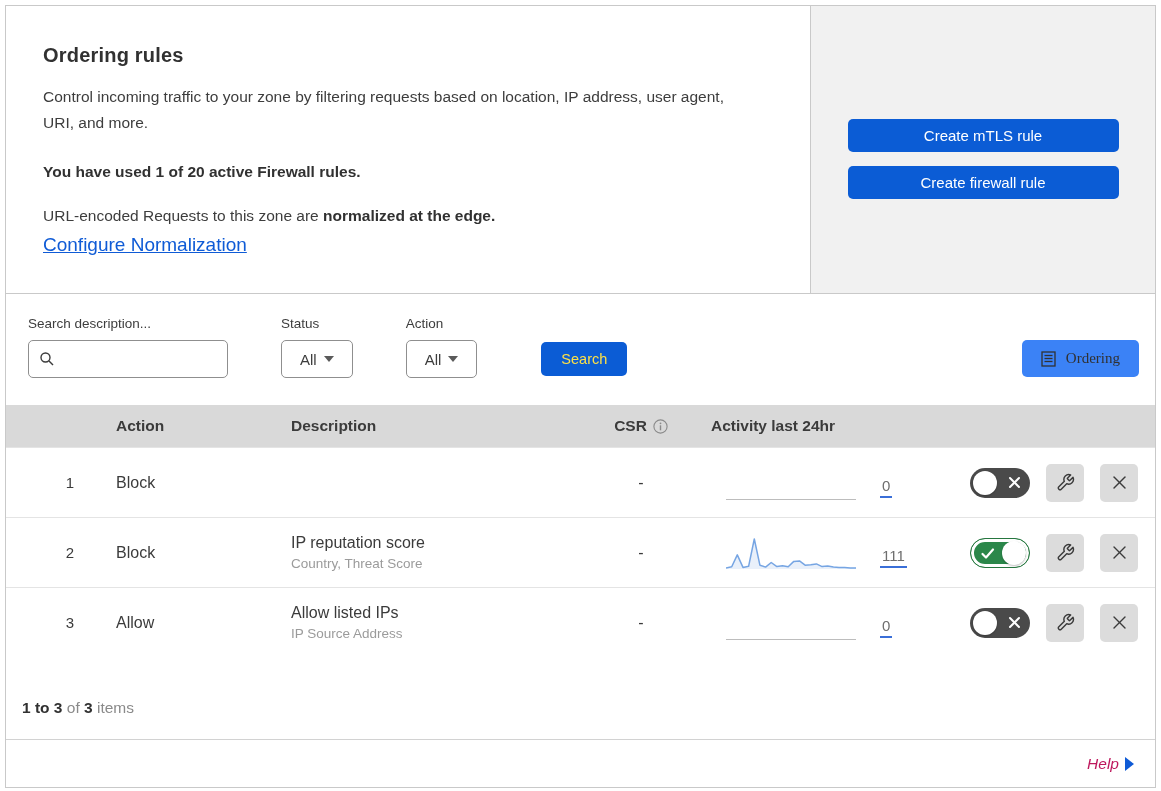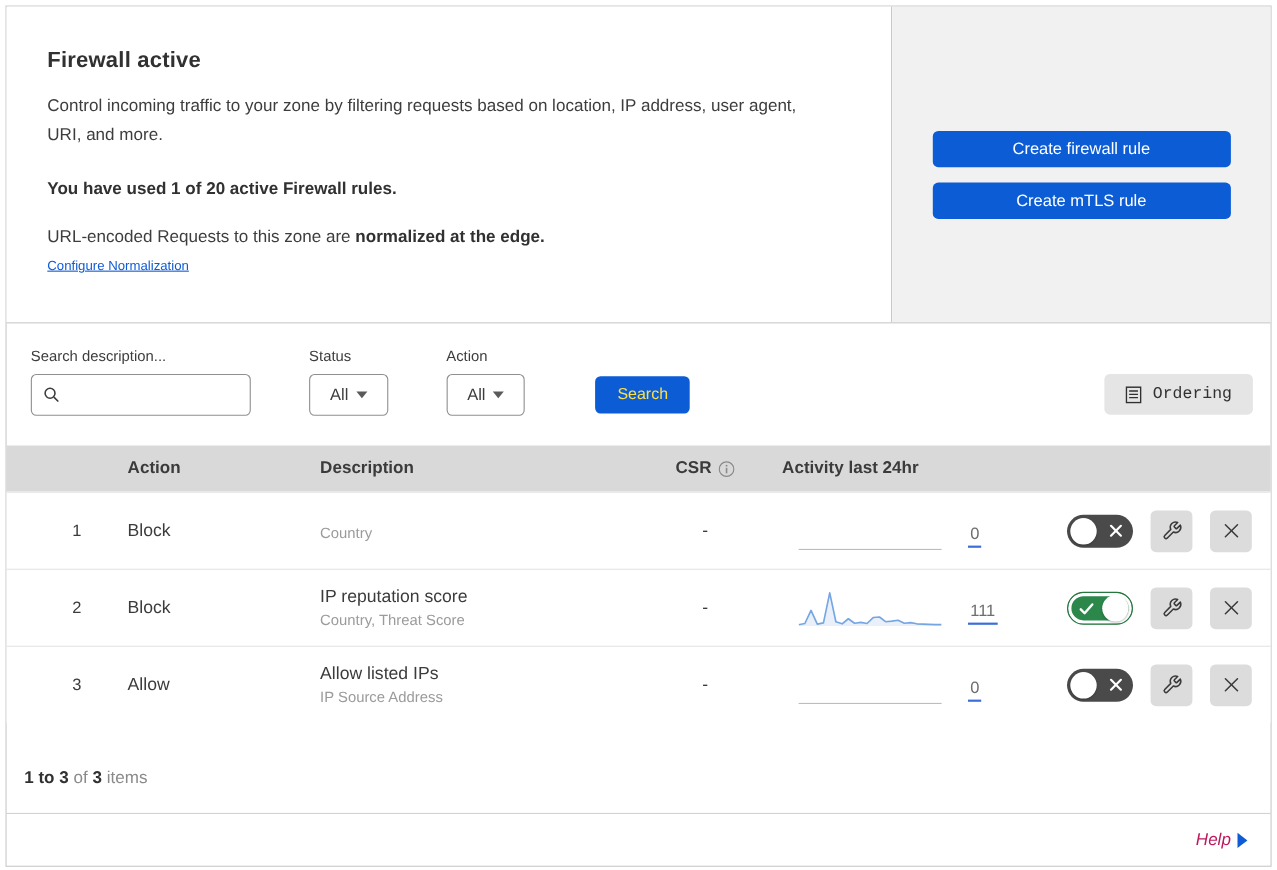--- a/index.html
+++ b/index.html
@@ -18,39 +18,39 @@
     display: flex; flex-direction: column;
   }
   
   .top-section { display: flex; height: 287px; flex-shrink: 0; }
   .intro-card { flex: 1; background: #fff; border-right: 1px solid #c9c9c9; padding: 38px 40px 0 37px; }
   .page-title { font-size: 20px; font-weight: 700; color: #313131; letter-spacing: .2px; }
   .page-desc { margin-top: 17px; font-size: 15.5px; line-height: 26px; color: #3d3d3d; max-width: 710px; }
   .usage-line { margin-top: 27px; font-size: 15.5px; font-weight: 700; color: #313131; }
   .norm-line { margin-top: 26px; font-size: 15.5px; color: #3d3d3d; }
   .norm-line b { color: #313131; }
-  .norm-link { display: inline-block; margin-top: 9px; font-size: 12px; color: #0f5bd6; text-decoration: underline; cursor: pointer; }
+  .norm-link { display: inline-block; margin-top: 9px; font-size: 19px; color: #0f5bd6; text-decoration: underline; cursor: pointer; }
   .cta-panel { width: 344px; background: #f1f1f1; display: flex; flex-direction: column; align-items: center; justify-content: center; gap: 14px; padding-top: 18px; }
   .btn-primary {
     width: 271px; height: 33px; border: none; border-radius: 5px;
     background: #0b5cd5; color: #fff; font-size: 15px;
     font-family: "Liberation Sans", sans-serif; cursor: pointer;
   }
   
   .main-section { border-top: 1px solid #c9c9c9; flex: 1; display: flex; flex-direction: column; }
   .filter-bar { padding: 22px 16px 27px 22px; display: flex; align-items: flex-end; gap: 38px; }
   .field { display: flex; flex-direction: column; margin-right: 15px; }
   .field-label { font-size: 13.5px; color: #3d3d3d; margin-bottom: 9px; }
   .search-box { width: 200px; height: 38px; border: 1px solid #8f8f8f; border-radius: 5px; display: flex; align-items: center; padding: 0 10px; background: #fff; }
   .search-box input { border: none; outline: none; flex: 1; margin-left: 8px; font-size: 14px; font-family: "Liberation Sans", sans-serif; min-width: 0; }
   .select-box { height: 38px; border: 1px solid #8f8f8f; border-radius: 5px; background: #fff; display: flex; align-items: center; justify-content: center; gap: 7px; font-size: 15px; color: #3d3d3d; cursor: pointer; padding: 0 18px; }
   .caret { width: 0; height: 0; border-left: 5px solid transparent; border-right: 5px solid transparent; border-top: 6px solid #5a5a5a; }
   .btn-search { height: 34px; padding: 0 20px; margin-left: 11px; margin-bottom: 2px; border: none; border-radius: 5px; background: #0b5cd5; color: #fde047; font-size: 14.5px; font-family: "Liberation Sans", sans-serif; cursor: pointer; }
   .spacer { flex: 1; }
-  .btn-ordering { height: 37px; padding: 0 19px; border: none; border-radius: 5px; background: #e5e5e5; color: #313131; font-size: 15px; font-family: Liberation Mono, monospace; display: flex; align-items: center; gap: 10px; cursor: pointer; margin-bottom: 1px; }
+  .btn-ordering { height: 37px; padding: 0 19px; border: none; border-radius: 5px; background: #3b82f6; color: #313131; font-size: 15px; font-family: Liberation Serif, serif; display: flex; align-items: center; gap: 10px; cursor: pointer; margin-bottom: 1px; }
   
   .trow { display: grid; grid-template-columns: 95px 175px 310px 110px 238px 1fr; align-items: center; }
   .thead { background: #d9d9d9; height: 42px; }
   .thead .cell { font-size: 15.5px; font-weight: 700; color: #3b3b3b; }
   .cell-num { text-align: right; padding-right: 27px; font-size: 15px; color: #3b3b3b; }
   .cell-pad { padding-left: 15px; }
   .cell-csr { display: flex; align-items: center; justify-content: center; gap: 6px; }
   .rule-row { height: 70px; border-top: 1px solid #e4e4e4; background: #fff; }
   .rule-row:last-of-type { border-bottom: 1px solid #e4e4e4; }
   .desc-title { font-size: 16px; color: #3b3b3b; }
@@ -78,29 +78,29 @@
   .help-link { color: #be185d; font-size: 15.5px; display: flex; align-items: center; gap: 6px; cursor: pointer; font-style: italic; }
   .help-arrow { width: 0; height: 0; border-top: 7px solid transparent; border-bottom: 7px solid transparent; border-left: 9px solid #0f5bd6; }
 </style>
 </head>
 <body>
 
 <div class="wrapper">
 
   <div class="top-section">
     <div class="intro-card">
-      <div class="page-title">Firewall active</div>
+      <div class="page-title">Ordering rules</div>
       <div class="page-desc">Control incoming traffic to your zone by filtering requests based on location, IP address, user agent, URI, and more.</div>
       <div class="usage-line">You have used 1 of 20 active Firewall rules.</div>
       <div class="norm-line"><span>URL-encoded Requests to this zone are </span><b>normalized at the edge.</b></div>
       <a class="norm-link">Configure Normalization</a>
     </div>
     <div class="cta-panel">
+      <button class="btn-primary">Create mTLS rule</button>
       <button class="btn-primary">Create firewall rule</button>
-      <button class="btn-primary">Create mTLS rule</button>
     </div>
   </div>
 
   <div class="main-section">
 
     <div class="filter-bar">
       <div class="field">
         <span class="field-label">Search description...</span>
         <div class="search-box">
           <svg width="16" height="16" viewBox="0 0 16 16" fill="none" stroke="#3b3b3b" stroke-width="1.4">
@@ -150,21 +150,20 @@
         </svg>
       </div>
       <div class="cell cell-pad">Activity last 24hr</div>
       <div class="cell"></div>
     </div>
 
     <div class="trow rule-row">
       <div class="cell-num">1</div>
       <div class="cell-pad">Block</div>
       <div class="cell-pad">
-        <div class="desc-sub">Country</div>
       </div>
       <div class="cell-csr">-</div>
       <div class="cell-activity">
         <div class="flatline"></div>
         <a class="count-link">0</a>
       </div>
       <div class="cell-controls">
         <div class="toggle off">
           <span class="knob"></span>
           <svg class="t-x" width="15" height="15" viewBox="0 0 15 15" stroke="#fff" stroke-width="2" stroke-linecap="round">

